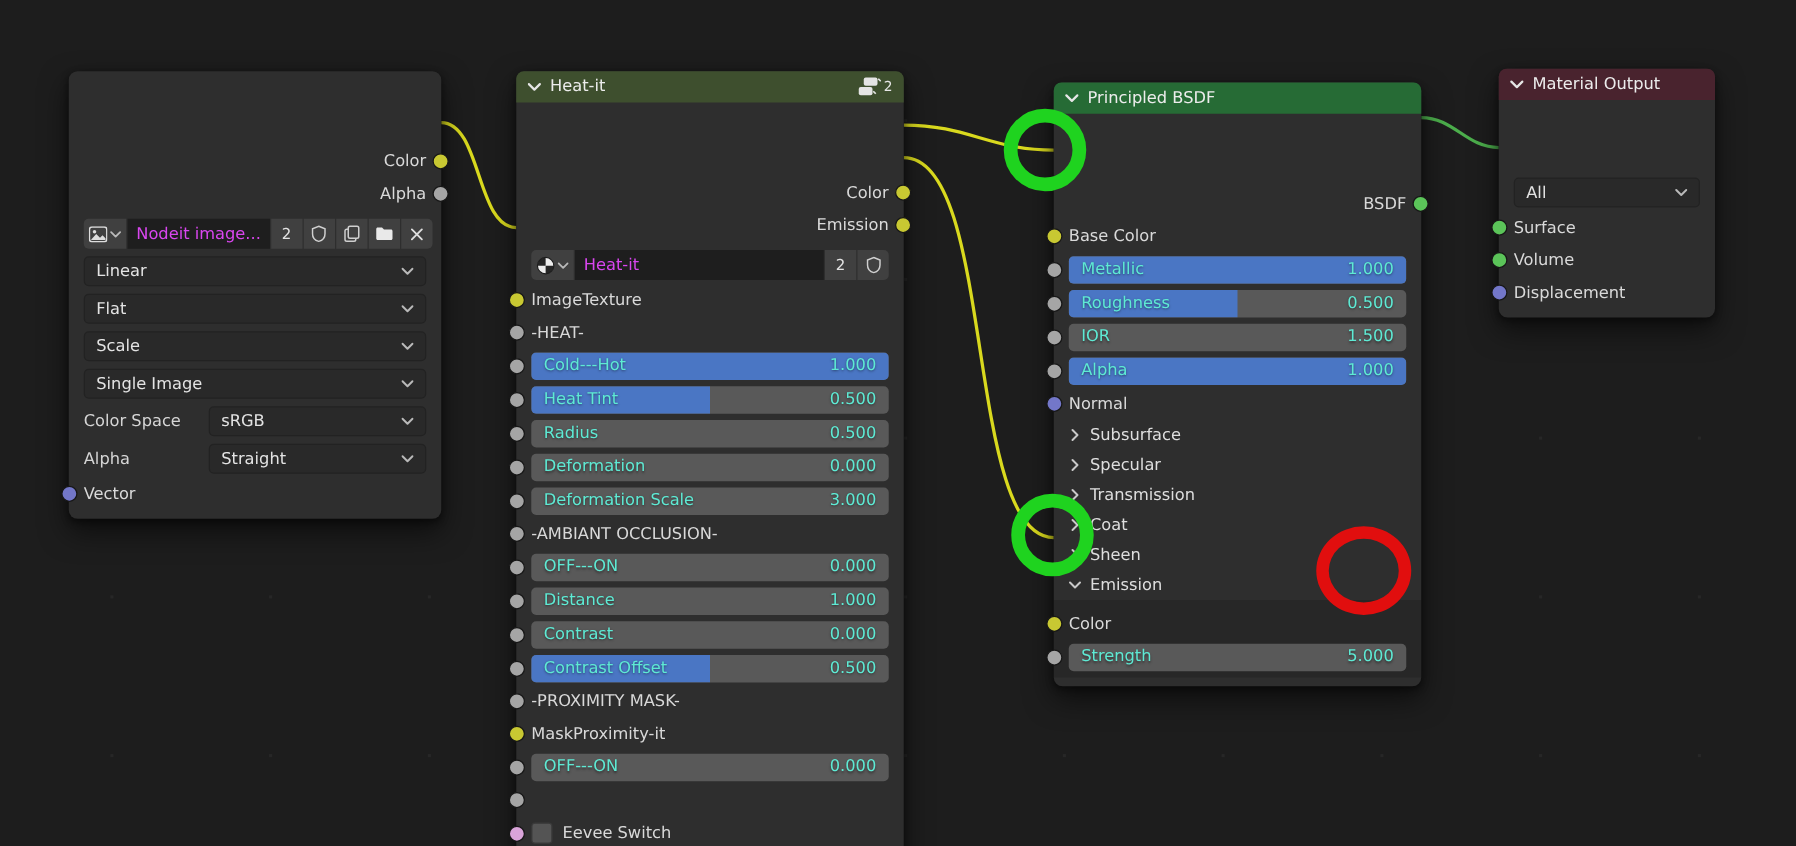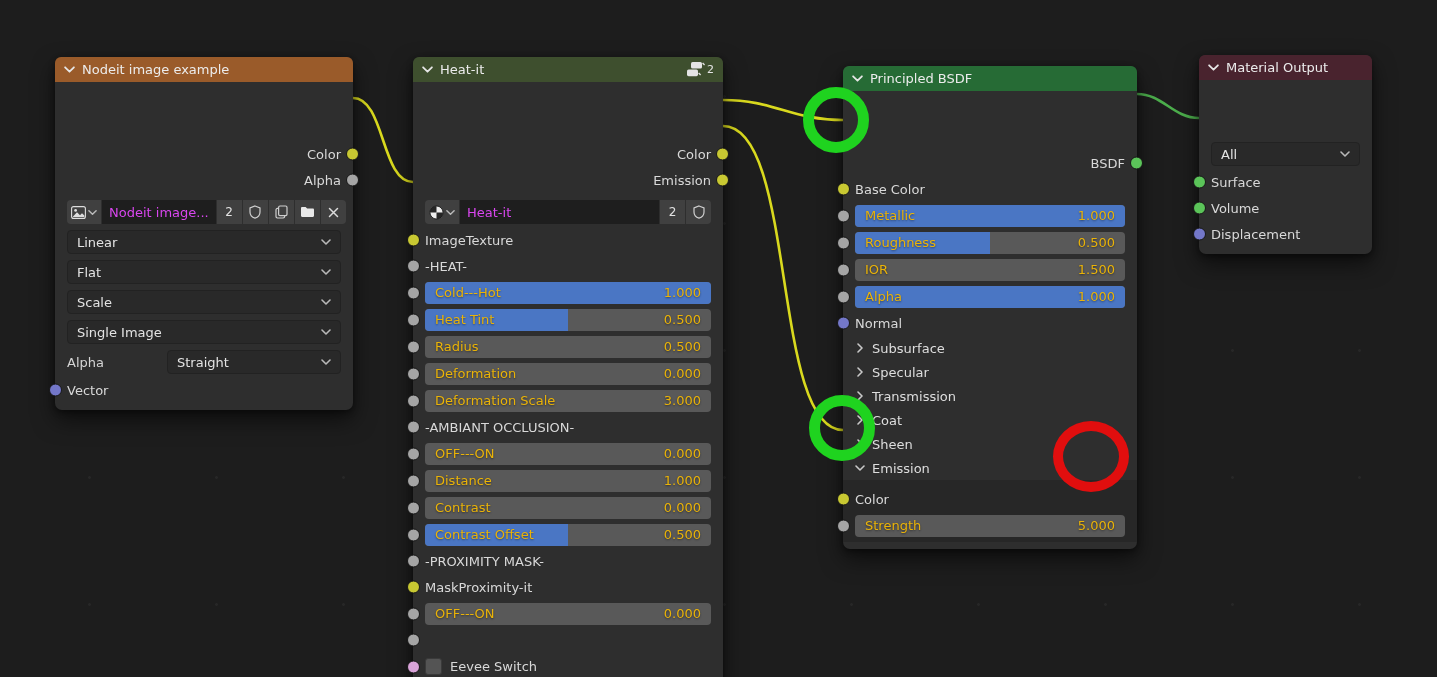--- a/index.html
+++ b/index.html
@@ -23,21 +23,21 @@
   .row.output{justify-content:flex-end;height:26px;}
   .row.input{height:26px;}
   .row.blank{height:26px;}
   .socket{position:absolute;width:11px;height:11px;border-radius:50%;
     border:1px solid #171717;top:50%;transform:translateY(-50%);z-index:3;}
   .socket.left{left:-6px;} .socket.right{right:-6px;}
   .row.sliderrow{height:27px;}
   .slider{flex:1;height:22px;background:#595959;border-radius:4px;position:relative;
     overflow:hidden;display:flex;align-items:center;justify-content:space-between;padding:0 10px;}
   .slider .fill{position:absolute;left:0;top:0;bottom:0;z-index:0;}
-  .slider .lab,.slider .val{position:relative;z-index:1;color:#eab308;text-shadow:0 1px 2px rgba(0,0,0,.45);}
+  .slider .lab,.slider .val{position:relative;z-index:1;color:#5eead4;text-shadow:0 1px 2px rgba(0,0,0,.45);}
   .row.dropdownrow{height:30px;}
   .dropdown{flex:1;height:22px;background:#292929;border:1px solid #222;border-radius:4px;
     display:flex;align-items:center;justify-content:space-between;padding:0 9px;color:#e3e3e3;}
   .ldrow{height:30px;gap:8px;}
   .ldrow .ldlabel{width:92px;color:#d5d5d5;}
   .row.specialrow{height:26px;margin:6px 0 2px 0;}
   .btngroup{display:flex;flex:1;gap:1px;height:24px;}
   .btn{background:#404040;display:flex;align-items:center;justify-content:center;color:#e3e3e3;}
   .btn.first{border-radius:4px 0 0 4px;} .btn.last{border-radius:0 4px 4px 0;}
   .namefield{background:#1e1e1e;flex:1;display:flex;align-items:center;padding:0 7px;color:#d946ef;white-space:nowrap;overflow:hidden;}
@@ -56,28 +56,20 @@
 
 <div id="canvas">
   <svg id="wires">
     <path id="w1" d="M 353 98 C 385 98, 381 182, 413 182" fill="none" stroke-width="2.6" stroke="#d9d91e"></path>
     <path id="w2" d="M 723 100 C 775 100, 791 120, 843 120" fill="none" stroke-width="2.6" stroke="#d9d91e"></path>
     <path id="w3" d="M 723 126 C 797 126, 771 430, 843 430" fill="none" stroke-width="2.6" stroke="#d9d91e"></path>
     <path id="w4" d="M 1137 94 C 1163 94, 1173 118, 1199 118" fill="none" stroke-width="2.6" stroke="#4cae4c"></path>
   </svg>
 
   <div class="node" style="left: 55px; top: 57px; width: 298px;">
-      <div class="node-header" style="background: rgb(154, 91, 42);">
-        <span class="caret">
-          <svg width="11" height="11" viewBox="0 0 10 10">
-            <polyline points="1,3 5,7 9,3" fill="none" stroke="#e6e6e6" stroke-width="1.6" stroke-linecap="round" stroke-linejoin="round"></polyline>
-          </svg>
-        </span>
-        <span class="title">Nodeit image example</span>
-      </div>
       <div class="node-body">
         <div class="row output">
           <span>Color</span>
           <span class="socket right" style="background: rgb(200, 200, 50);"></span>
         </div>
         <div class="row output">
           <span>Alpha</span>
           <span class="socket right" style="background: rgb(165, 165, 165);"></span>
         </div>
         <div class="row specialrow">
@@ -143,20 +135,31 @@
             <span class="caret">
               <svg width="10" height="10" viewBox="0 0 10 10">
                 <polyline points="1,3 5,7 9,3" fill="none" stroke="#b9b9b9" stroke-width="1.6" stroke-linecap="round" stroke-linejoin="round"></polyline>
               </svg>
             </span>
           </div>
         </div>
         <div class="row dropdownrow">
           <div class="dropdown">
             <span>Single Image</span>
+            <span class="caret">
+              <svg width="10" height="10" viewBox="0 0 10 10">
+                <polyline points="1,3 5,7 9,3" fill="none" stroke="#b9b9b9" stroke-width="1.6" stroke-linecap="round" stroke-linejoin="round"></polyline>
+              </svg>
+            </span>
+          </div>
+        </div>
+        <div class="row dropdownrow ldrow">
+          <span class="ldlabel">Color Space</span>
+          <div class="dropdown">
+            <span>sRGB</span>
             <span class="caret">
               <svg width="10" height="10" viewBox="0 0 10 10">
                 <polyline points="1,3 5,7 9,3" fill="none" stroke="#b9b9b9" stroke-width="1.6" stroke-linecap="round" stroke-linejoin="round"></polyline>
               </svg>
             </span>
           </div>
         </div>
         <div class="row dropdownrow ldrow">
           <span class="ldlabel">Alpha</span>
           <div class="dropdown">

